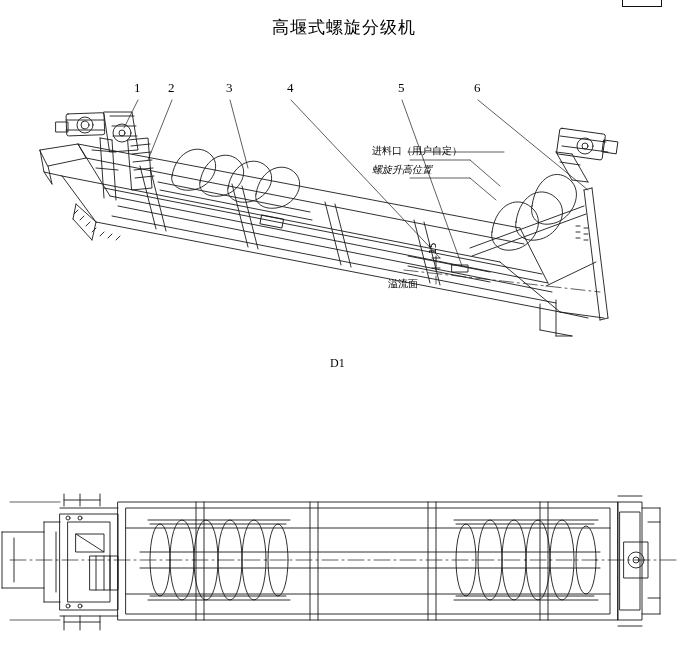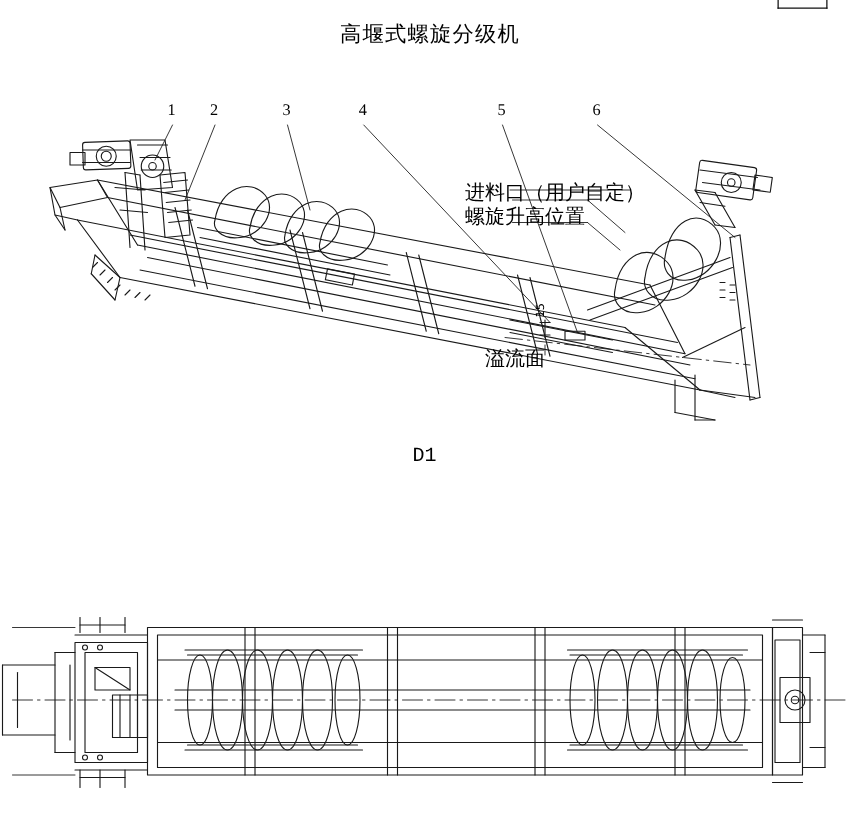--- a/index.html
+++ b/index.html
@@ -35,31 +35,31 @@
     position: absolute;
     right: 26px;
     top: -10px;
     width: 38px;
     height: 16px;
     border: 1px solid #111;
     border-top: none;
   }
   .viewlabel {
     position: absolute;
-    font-size: 16px;
-    font-family: Liberation Mono, monospace;
+    font-size: 12px;
+    font-family: Liberation Serif, serif;
   }
   .callout-num {
     position: absolute;
     font-size: 13px;
     font-family: "Liberation Serif", serif;
   }
   .anno {
     position: absolute;
-    font-size: 16px;
+    font-size: 10px;
     font-family: "DejaVu Sans", sans-serif;
     white-space: nowrap;
   }
   .anno-small {
     position: absolute;
     font-size: 9px;
     font-family: "DejaVu Sans", sans-serif;
     white-space: nowrap;
   }
   svg { display: block; }
@@ -228,21 +228,21 @@
   </svg>
 
   <div class="callout-num" style="left:134px; top:80px;">1</div>
   <div class="callout-num" style="left:168px; top:80px;">2</div>
   <div class="callout-num" style="left:226px; top:80px;">3</div>
   <div class="callout-num" style="left:287px; top:80px;">4</div>
   <div class="callout-num" style="left:398px; top:80px;">5</div>
   <div class="callout-num" style="left:474px; top:80px;">6</div>
 
   <div class="anno" style="left:372px; top:144px;">进料口（用户自定）</div>
-  <div class="anno" style="left:372px; top:163px;">螺旋升高位置</div>
+  <div class="anno" style="left:372px; top:163px;font-style:italic;">螺旋升高位置</div>
   <div class="anno" style="left:388px; top:277px;">溢流面</div>
   <div class="anno-small" style="left:428px; top:254px; transform:rotate(-90deg); transform-origin:left top;">15</div>
 
   <div class="viewlabel" style="left:330px; top:356px;">D1</div>
 
   <svg class="dwg" width="688" height="190" viewBox="0 0 688 190" style="top:472px;left:0px;">
     <g fill="none" stroke="#1a1a1a" stroke-width="0.9" stroke-linejoin="round" stroke-linecap="round">
 
       <rect x="118" y="30" width="500" height="118"></rect>
       <rect x="126" y="36" width="484" height="106"></rect>

